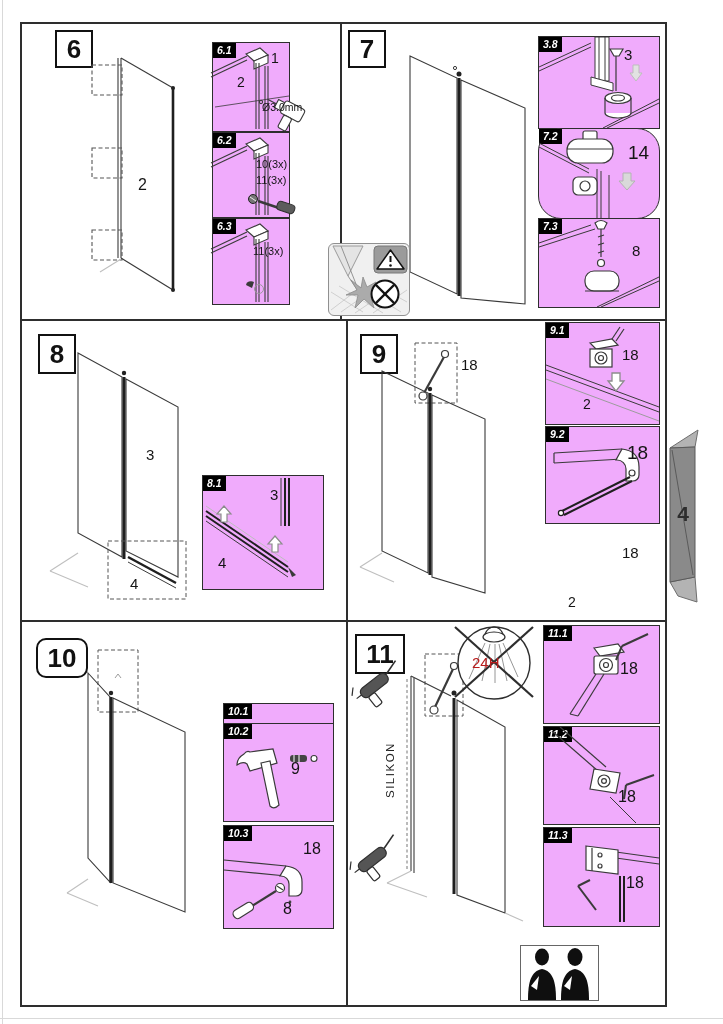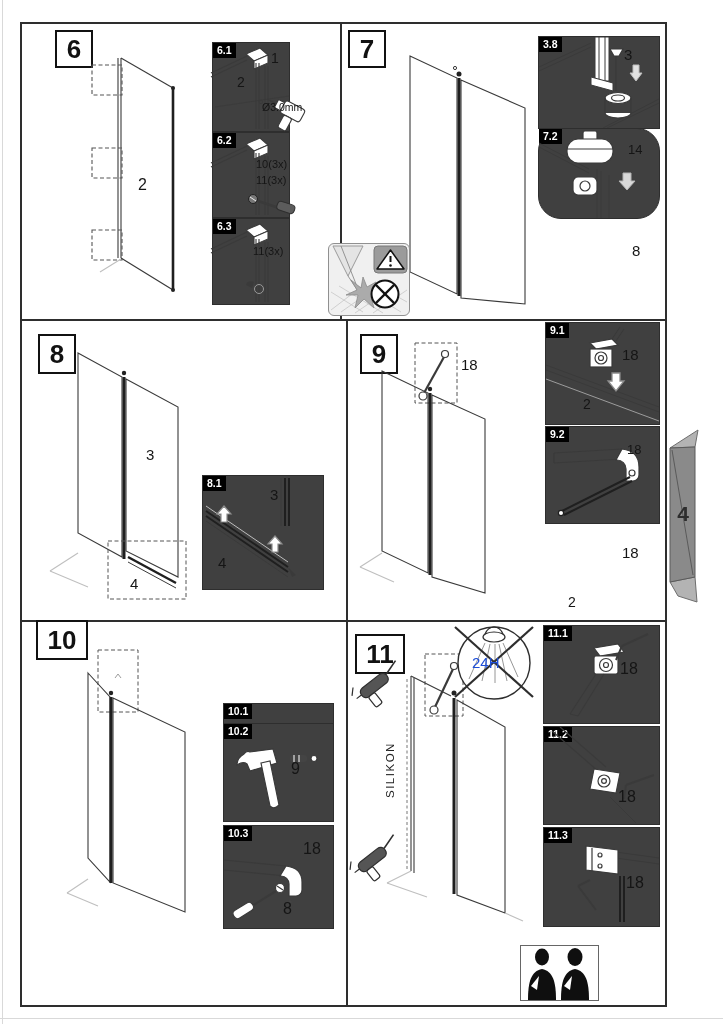--- a/index.html
+++ b/index.html
@@ -3,29 +3,29 @@
 <meta charset="utf-8">
 <style>
   html,body{margin:0;padding:0;background:#fff;}
   .canvas{position:relative;width:723px;height:1024px;background:#ffffff;
           font-family:"Liberation Sans", sans-serif;color:#1a1a1a;overflow:hidden;}
   .frame{position:absolute;border:2px solid #2e2e2e;background:transparent;}
   .hline,.vline{position:absolute;background:#2e2e2e;}
   .scanline{position:absolute;background:#d9d9d9;}
   .numbox{position:absolute;border:2px solid #111;background:#fff;display:flex;
           align-items:center;justify-content:center;font-weight:bold;font-size:26px;color:#111;}
-  .subbox{position:absolute;border:1.5px solid #2e2e2e;background:#404040;}
+  .subbox{position:absolute;border:1.5px solid #2e2e2e;background:#f0abfc;font-style:italic;}
   .badge{position:absolute;top:0;left:0;background:#000;color:#fff;font-weight:bold;
          font-size:10.5px;padding:1px 4px;line-height:13px;}
   .lbl{position:absolute;font-size:15px;color:#151515;white-space:nowrap;}
   .lbl.s10{font-size:10.5px;}
   .lbl.s13{font-size:11px;}
   .lbl.s14{font-size:14px;}
   .lbl.s16{font-size:16px;}
-  .lbl.s17{font-size:13px;}
+  .lbl.s17{font-size:19px;}
   .vtext{position:absolute;writing-mode:vertical-rl;transform:rotate(180deg);
          font-size:11.5px;letter-spacing:1.5px;color:#222;}
   svg.art{position:absolute;overflow:visible;}
   .warnbox{position:absolute;background:#f0f0f0;border:1.5px solid #909090;border-radius:6px;}
   .crew{position:absolute;border:1px solid #666;background:#fff;}
   .tablbl{position:absolute;font-weight:bold;font-size:21px;color:#2d2d2d;}
 </style>
 </head>
 <body>
 
@@ -188,20 +188,41 @@
         <rect x="28" y="10" width="46" height="24" rx="11"></rect>
         <line x1="28" y1="20" x2="74" y2="20"></line>
         <rect x="34" y="48" width="24" height="18" rx="5"></rect>
         <circle cx="46" cy="57" r="5"></circle>
       </g>
       <path d="M84,44 h8 v8 h4 l-8,9 -8,-9 h4 z" fill="#d9d9d9" stroke="#b3b3b3"></path>
     </svg>
   </div>
   <div class="lbl s17" style="left:628px;top:142px;">14</div>
 
+  <div class="subbox" style="left:538px;top:218px;width:120px;height:88px;">
+    <div class="badge">7.3</div>
+    <svg class="art" style="left:0;top:0;" width="120" height="88" viewBox="0 0 120 88">
+      <g stroke="#3a3a3a" stroke-width="1" fill="none">
+        <line x1="0" y1="24" x2="52" y2="6"></line>
+          <line x1="0" y1="28" x2="56" y2="10"></line>
+        <line x1="58" y1="88" x2="120" y2="58"></line>
+          <line x1="62" y1="88" x2="120" y2="62"></line>
+      </g>
+      <g stroke="#3a3a3a" stroke-width="1.2" fill="#fff">
+        <path d="M56,4 q6,-5 12,0 l-3,6 h-6 z"></path>
+        <line x1="62" y1="10" x2="62" y2="38"></line>
+        <line x1="59" y1="18" x2="65" y2="16"></line>
+          <line x1="59" y1="26" x2="65" y2="24"></line>
+          <line x1="59" y1="34" x2="65" y2="32"></line>
+        <circle cx="62" cy="44" r="3.5"></circle>
+        <rect x="46" y="52" width="34" height="20" rx="9"></rect>
+        <line x1="46" y1="72" x2="80" y2="72"></line>
+      </g>
+    </svg>
+  </div>
   <div class="lbl" style="left:632px;top:242px;">8</div>
 
   <div class="warnbox" style="left:328px;top:243px;width:80px;height:71px;">
     <svg class="art" style="left:0;top:0;" width="80" height="71" viewBox="0 0 80 71">
       <g stroke="#c6c6c6" stroke-width="0.8">
         <line x1="2" y1="66" x2="36" y2="40"></line>
           <line x1="12" y1="68" x2="52" y2="40"></line>
         <line x1="26" y1="69" x2="66" y2="42"></line>
           <line x1="44" y1="69" x2="78" y2="46"></line>
         <line x1="2" y1="48" x2="34" y2="68"></line>
@@ -332,21 +353,21 @@
   <div class="lbl s14" style="left:568px;top:594px;">2</div>
 
   <svg class="art" style="left:664px;top:424px;" width="42" height="188" viewBox="0 0 42 188">
     <polygon points="6,24 34,6 31,23" fill="#b3b3b3" stroke="#6e6e6e" stroke-width="1"></polygon>
     <polygon points="6,158 31,153 33,178 14,172" fill="#b3b3b3" stroke="#6e6e6e" stroke-width="1"></polygon>
     <polygon points="6,24 31,23 31,153 6,158" fill="#8a8a8a" stroke="#5a5a5a" stroke-width="1"></polygon>
     <line x1="8" y1="26" x2="29" y2="151" stroke="#5a5a5a" stroke-width="1"></line>
   </svg>
   <div class="tablbl" style="left:675px;top:502px;width:16px;text-align:center;">4</div>
 
-  <div class="numbox" style="left:36px;top:620px;width:48px;height:36px;">
+  <div class="numbox" style="left:36px;top:638px;width:48px;height:36px;border-radius:10px;">
     <span>10</span>
   </div>
 
   <svg class="art" style="left:36px;top:640px;" width="190" height="365" viewBox="0 0 190 365">
     <rect x="62" y="10" width="40" height="62" fill="none" stroke="#555" stroke-width="1" stroke-dasharray="4 2.5"></rect>
     <path d="M79,38 l3,-4 3,4" fill="none" stroke="#9c9c9c" stroke-width="1"></path>
     <g stroke="#3a3a3a" stroke-width="1.1" fill="none">
       <polygon points="52,33 74,57 74,242 52,218"></polygon>
       <polygon points="77,58 149,92 149,272 77,243"></polygon>
       <line x1="31" y1="253" x2="52" y2="239" stroke="#bfbfbf"></line>
@@ -459,21 +480,21 @@
         <line x1="138" y1="22" x2="122" y2="58"></line>
           <line x1="143" y1="23" x2="135" y2="60"></line>
         <line x1="148" y1="23" x2="148" y2="62"></line>
           <line x1="152" y1="23" x2="160" y2="60"></line>
         <line x1="156" y1="22" x2="171" y2="56"></line>
       </g>
       <line x1="108" y1="6" x2="186" y2="76" stroke="#2e2e2e" stroke-width="2.2"></line>
       <line x1="186" y1="6" x2="108" y2="76" stroke="#2e2e2e" stroke-width="2.2"></line>
     </g>
   </svg>
-  <div class="lbl" style="left:472px;top:654px;font-size:15px;color:#1d4ed8;">24H</div>
+  <div class="lbl" style="left:472px;top:654px;font-size:15px;color:#b91c1c;">24H</div>
   <div class="vtext" style="left:384px;top:714px;height:84px;">SILIKON</div>
 
   <div class="subbox" style="left:543px;top:625px;width:115px;height:97px;">
     <div class="badge">11.1</div>
     <svg class="art" style="left:0;top:0;" width="115" height="97" viewBox="0 0 115 97">
       <g stroke="#3a3a3a" stroke-width="1.2" fill="#fff">
         <polygon points="50,22 74,18 80,26 56,30"></polygon>
         <rect x="50" y="30" width="24" height="18" rx="2"></rect>
         <circle cx="62" cy="39" r="6.5"></circle>
           <circle cx="62" cy="39" r="2.5"></circle>

